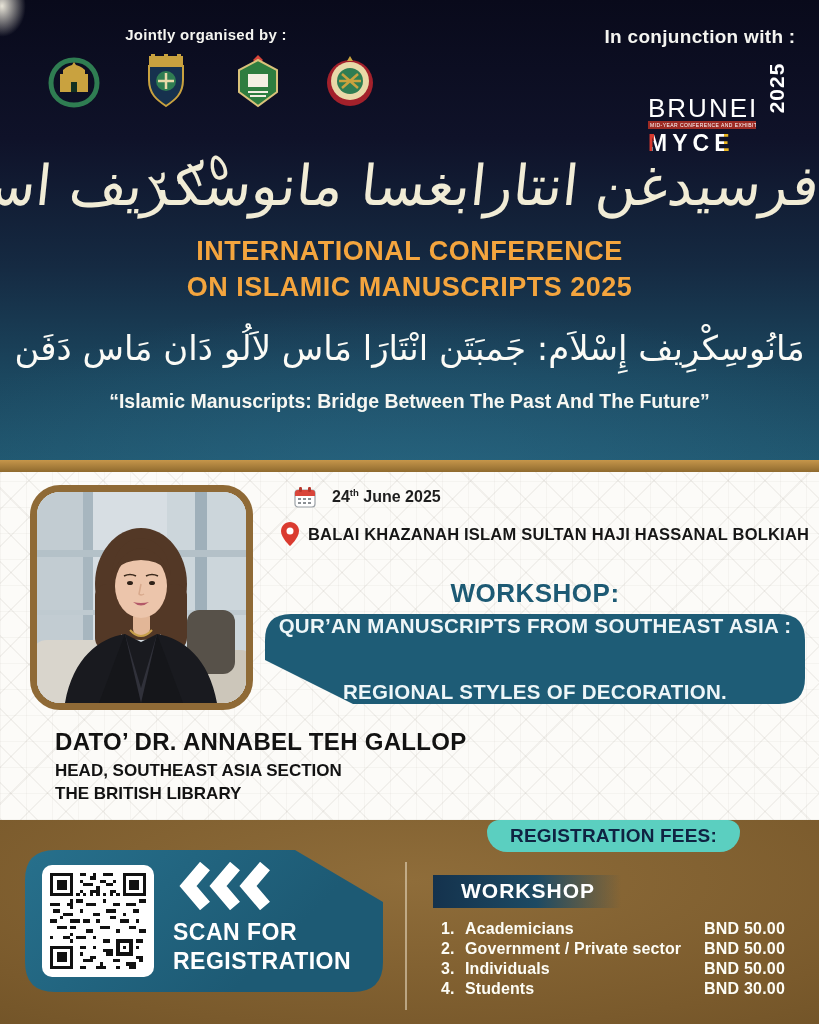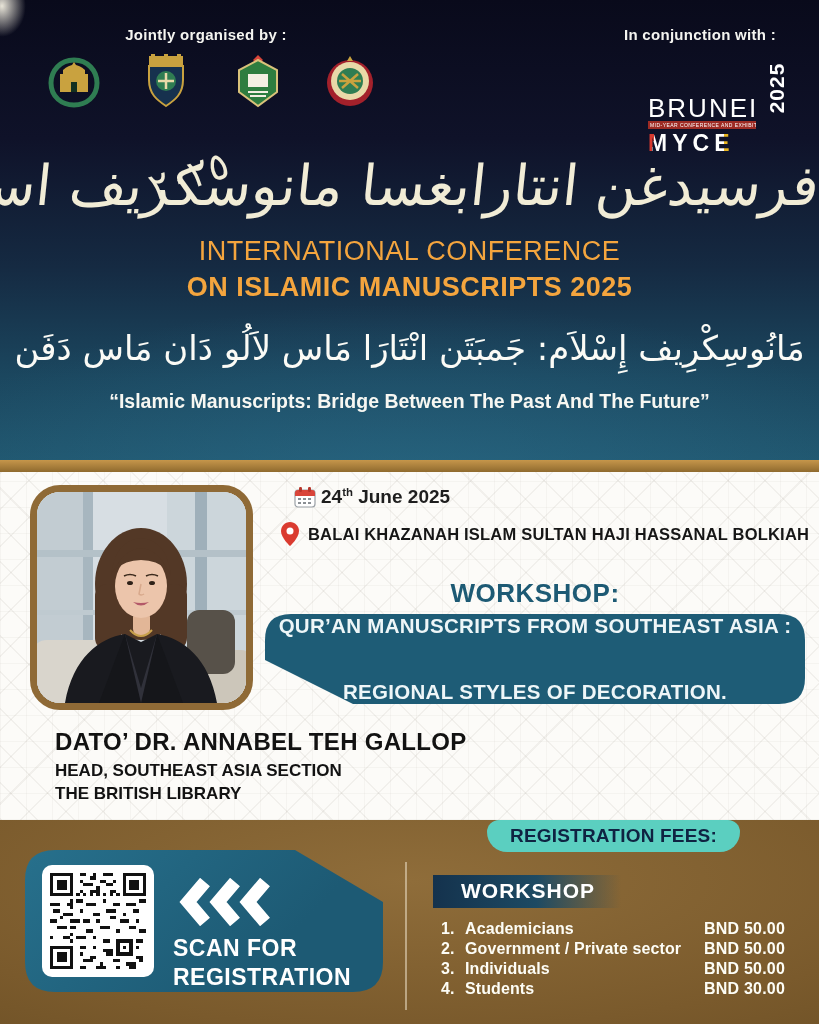--- a/index.html
+++ b/index.html
@@ -12,21 +12,21 @@
   .section-top{
     position:absolute;left:0;top:0;width:819px;height:460px;
     background:
       radial-gradient(ellipse 34px 44px at 2px 6px, rgba(244,240,226,.95), rgba(244,240,226,0) 70%),
       radial-gradient(ellipse 90% 60% at 50% 108%, rgba(44,110,140,.55), rgba(44,110,140,0) 70%),
       linear-gradient(180deg,#090a1b 0%,#0f1229 30%,#152a42 58%,#1b475f 82%,#20566e 100%);
   }
   .org-label{position:absolute;left:81px;top:26px;width:250px;text-align:center;
     color:#f4f4f0;font-size:15px;font-weight:700;letter-spacing:.3px;}
   .conj-label{position:absolute;left:588px;top:26px;width:224px;text-align:center;
-    color:#f4f4f0;font-size:15px;font-weight:700;letter-spacing:.3px;}
+    color:#f4f4f0;font-size:19px;font-weight:700;letter-spacing:.3px;}
   .logos{position:absolute;left:48px;top:54px;display:flex;gap:40px;align-items:center;}
   .logo{width:52px;height:54px;display:flex;align-items:center;justify-content:center;}
   
   .myce{position:absolute;left:648px;top:56px;width:150px;height:62px;color:#fff;}
   .myce-col{position:absolute;left:0;top:0;width:112px;}
   .myce-brand{font-size:26px;font-weight:400;letter-spacing:2px;line-height:24px;margin-top:40px;}
   .myce-tagline{margin-top:1px;background:#9e2b24;color:#fff;font-size:5px;letter-spacing:.45px;
     padding:1px 2px;white-space:nowrap;overflow:hidden;width:104px;}
   .myce-acronym{font-size:23px;font-weight:700;letter-spacing:5px;line-height:26px;margin-top:1px;}
   .myce-acronym .m{background:linear-gradient(100deg,#d93a2f 26%,#ffffff 26%);
@@ -36,21 +36,21 @@
   .myce-year{position:absolute;left:104px;top:20px;transform:rotate(-90deg);transform-origin:center;
     font-size:21px;font-weight:700;letter-spacing:1px;}
   
   .hero{position:absolute;left:0;top:130px;width:819px;text-align:center;}
   .callig-main{position:absolute;left:0;top:0;width:819px;height:112px;line-height:112px;
     font-family:"DejaVu Sans",sans-serif;direction:rtl;
     font-size:56px;color:#f1ecd6;transform:skewX(-6deg);white-space:nowrap;}
   .callig-year{position:absolute;left:148px;top:24px;font-family:"DejaVu Sans",sans-serif;
     font-size:38px;color:#f1ecd6;transform:rotate(-18deg);}
   .title1{position:absolute;left:0;top:106px;width:819px;
-    color:#f4a53e;font-size:27px;font-weight:400;letter-spacing:.5px;}
+    color:#f4a53e;font-size:27px;font-weight:700;letter-spacing:.5px;}
   .title2{position:absolute;left:0;top:142px;width:819px;
     color:#f4a53e;font-size:27px;font-weight:800;letter-spacing:.5px;}
   .jawi{position:absolute;left:0;top:182px;width:819px;direction:rtl;
     font-family:"DejaVu Sans",sans-serif;font-size:34px;font-weight:400;color:#fbfbf6;line-height:72px;}
   .quote{position:absolute;left:0;top:260px;width:819px;
     color:#f7f7f2;font-size:19.5px;font-weight:600;}
   
   .bar-gold{position:absolute;left:0;top:460px;width:819px;height:12px;
     background:linear-gradient(180deg,#c6964b 0%,#a87e3b 55%,#8f6a2e 100%);}
   
@@ -58,22 +58,22 @@
     position:absolute;left:0;top:472px;width:819px;height:348px;
     background-color:#fcfbf8;
     background-image:
       repeating-linear-gradient(45deg, rgba(120,110,95,.08) 0 1.5px, transparent 1.5px 26px),
       repeating-linear-gradient(135deg, rgba(120,110,95,.08) 0 1.5px, transparent 1.5px 26px),
       repeating-linear-gradient(0deg, rgba(120,110,95,.05) 0 1px, transparent 1px 26px),
       repeating-linear-gradient(90deg, rgba(120,110,95,.05) 0 1px, transparent 1px 26px);
   }
   .photo{position:absolute;left:30px;top:13px;width:209px;height:211px;
     border:7px solid #8f6a36;border-radius:30px;overflow:hidden;background:#d7dee3;}
-  .row-date{position:absolute;left:283px;top:14px;display:flex;align-items:center;gap:5px;
-    color:#1e1e1e;font-size:19px;font-weight:700;padding-left:11px;}
+  .row-date{position:absolute;left:283px;top:14px;display:flex;align-items:center;gap:16px;
+    color:#1e1e1e;font-size:16px;font-weight:700;padding-left:11px;}
   .row-venue{position:absolute;left:281px;top:50px;display:flex;align-items:center;gap:9px;
     color:#161616;font-size:16.5px;font-weight:700;letter-spacing:.2px;}
   .workshop-heading{position:absolute;left:265px;top:106px;width:540px;text-align:center;
     color:#1d5a74;font-size:26px;font-weight:800;letter-spacing:.5px;}
   .workshop-box{position:absolute;left:265px;top:142px;width:540px;height:90px;
     background:#1e5c76;
     clip-path:path("M26 0 H514 Q540 0 540 26 V64 Q540 90 514 90 H88 L0 46 V26 Q0 0 26 0 Z");
     display:flex;flex-direction:column;align-items:center;justify-content:space-between;gap:4px;}
   .workshop-box div{color:#eef6f8;font-size:20.5px;font-weight:800;letter-spacing:.3px;text-align:center;}
   .speaker{position:absolute;left:55px;top:256px;color:#121212;}
@@ -81,21 +81,21 @@
   .speaker-role{font-size:17px;font-weight:700;margin-top:5px;}
   .speaker-org{font-size:17px;font-weight:700;margin-top:3px;}
   
   .section-bottom{position:absolute;left:0;top:820px;width:819px;height:204px;
     background:radial-gradient(130% 150% at 50% 30%, #8f6d3a 0%, #7a5a2c 48%, #5e451e 100%);}
   .scan-box{position:absolute;left:25px;top:30px;width:358px;height:142px;
     background:linear-gradient(135deg,#27708c 0%,#1d5a74 70%);
     clip-path:path("M30 0 H270 L358 52 V112 Q358 142 328 142 H30 Q0 142 0 112 V30 Q0 0 30 0 Z");}
   .qr-tile{position:absolute;left:17px;top:15px;width:112px;height:112px;background:#ffffff;
     border-radius:10px;display:flex;align-items:center;justify-content:center;}
-  .scan-right{position:absolute;left:148px;top:28px;width:200px;color:#ffffff;}
+  .scan-right{position:absolute;left:148px;top:12px;width:200px;color:#ffffff;}
   .chevrons{margin-left:4px;}
   .scan-line{font-size:23px;font-weight:800;letter-spacing:.5px;line-height:29px;}
   .scan-line.first{margin-top:8px;}
   .divider{position:absolute;left:405px;top:42px;width:2px;height:148px;background:rgba(236,224,200,.55);}
   .fees-tab{position:absolute;left:487px;top:0;width:253px;height:32px;background:#5bcfc0;
     border-radius:12px 12px 20px 20px;display:flex;align-items:center;justify-content:center;}
   .fees-tab div{color:#0f2342;font-size:19px;font-weight:800;letter-spacing:.2px;}
   .fees-ws-label{position:absolute;left:433px;top:55px;padding:4px 26px 5px 28px;
     background:linear-gradient(90deg,#14324d 0%,#1d4a63 55%,rgba(29,74,99,0) 100%);
     color:#ffffff;font-size:21px;font-weight:800;letter-spacing:1px;}

